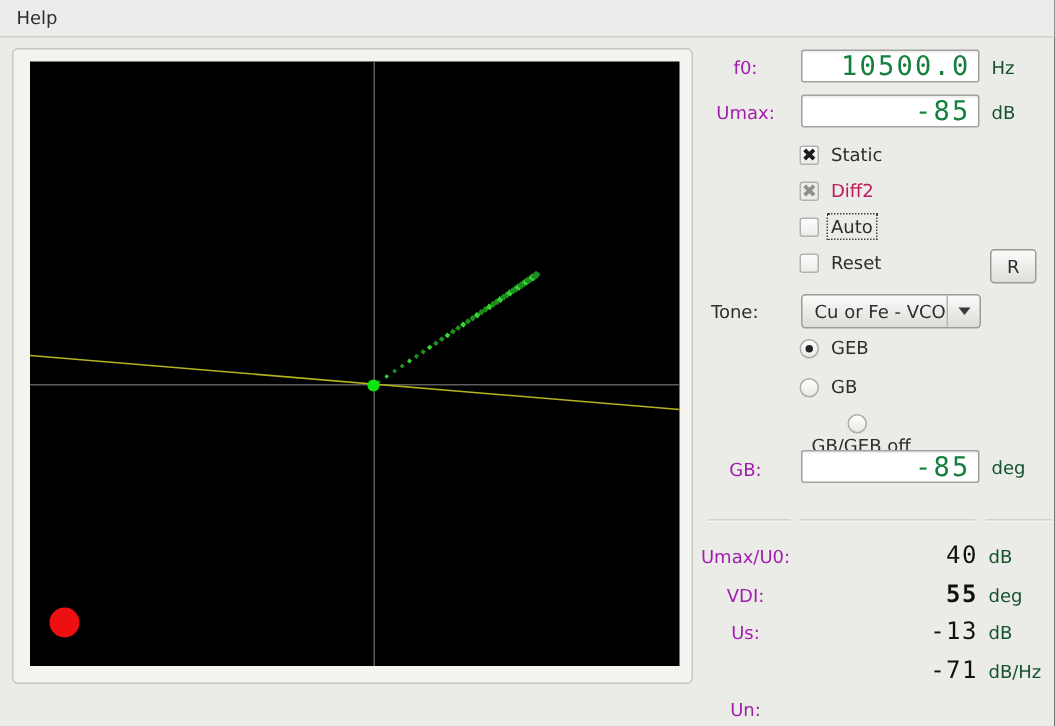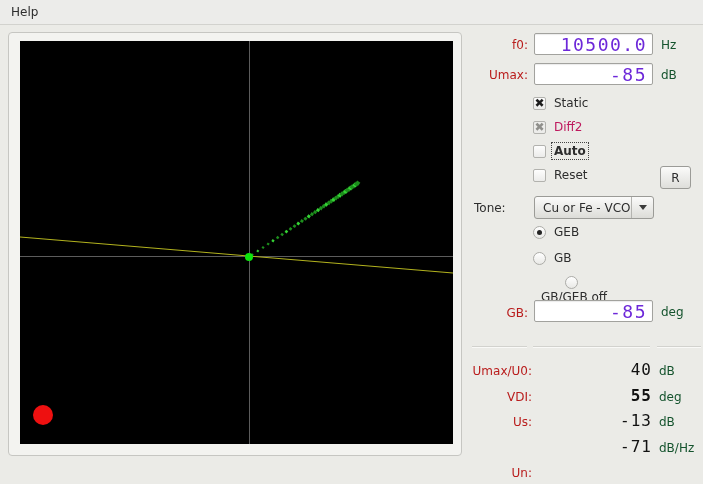--- a/index.html
+++ b/index.html
@@ -22,29 +22,29 @@
     position:absolute;left:8px;top:32px;width:454px;height:424px;
     background:#f3f3f0;
     border:1px solid #c6c6c2;border-radius:4px;
     box-sizing:border-box;
   }
   .plot-canvas{
     position:absolute;left:11px;top:8px;
     background:#000;display:block;
   }
 
-  .row-label{position:absolute;width:62px;text-align:right;color:#b91c1c;}
+  .row-label{position:absolute;width:62px;text-align:center;color:#a21caf;}
   .unit{position:absolute;color:#14532d;}
 
   .field{
     position:absolute;width:119px;height:22px;box-sizing:border-box;
     border:1px solid #a2a29e;border-radius:2px;background:#fff;
     text-align:right;padding:0 5px;
     font-family:"DejaVu Sans Mono","Liberation Mono",monospace;
-    font-size:18px;letter-spacing:1.5px;color:#6d28d9;
+    font-size:18px;letter-spacing:1.5px;color:#15803d;
     box-shadow:inset 0 1px 1px rgba(0,0,0,0.08);
   }
 
   .cbrow,.rrow{position:absolute;display:flex;align-items:center;height:16px;cursor:default;}
   .cbbox{
     width:13px;height:13px;box-sizing:border-box;flex:0 0 13px;
     border:1px solid #b2b2ae;border-radius:2px;
     background:linear-gradient(#fdfdfd,#ececea);
     display:flex;align-items:center;justify-content:center;
   }
@@ -164,21 +164,21 @@
       <span class="xmark">✖</span>
     </span>
   <span class="cblabel">Static</span>
 </div>
 <div class="cbrow checked disabled" style="left:533px;top:119px;">
   <span class="cbbox">
       <span class="xmark">✖</span>
     </span>
   <span class="cblabel">Diff2</span>
 </div>
-<div class="cbrow focused" style="left:533px;top:143px;font-weight:bold;">
+<div class="cbrow focused" style="left:533px;top:143px;">
   <span class="cbbox"></span>
   <span class="cblabel">Auto</span>
 </div>
 <div class="cbrow" style="left:533px;top:167px;">
   <span class="cbbox"></span>
   <span class="cblabel">Reset</span>
 </div>
 
 <div class="btn" style="left:660px;top:166px;width:31px;height:23px;">R</div>
 

